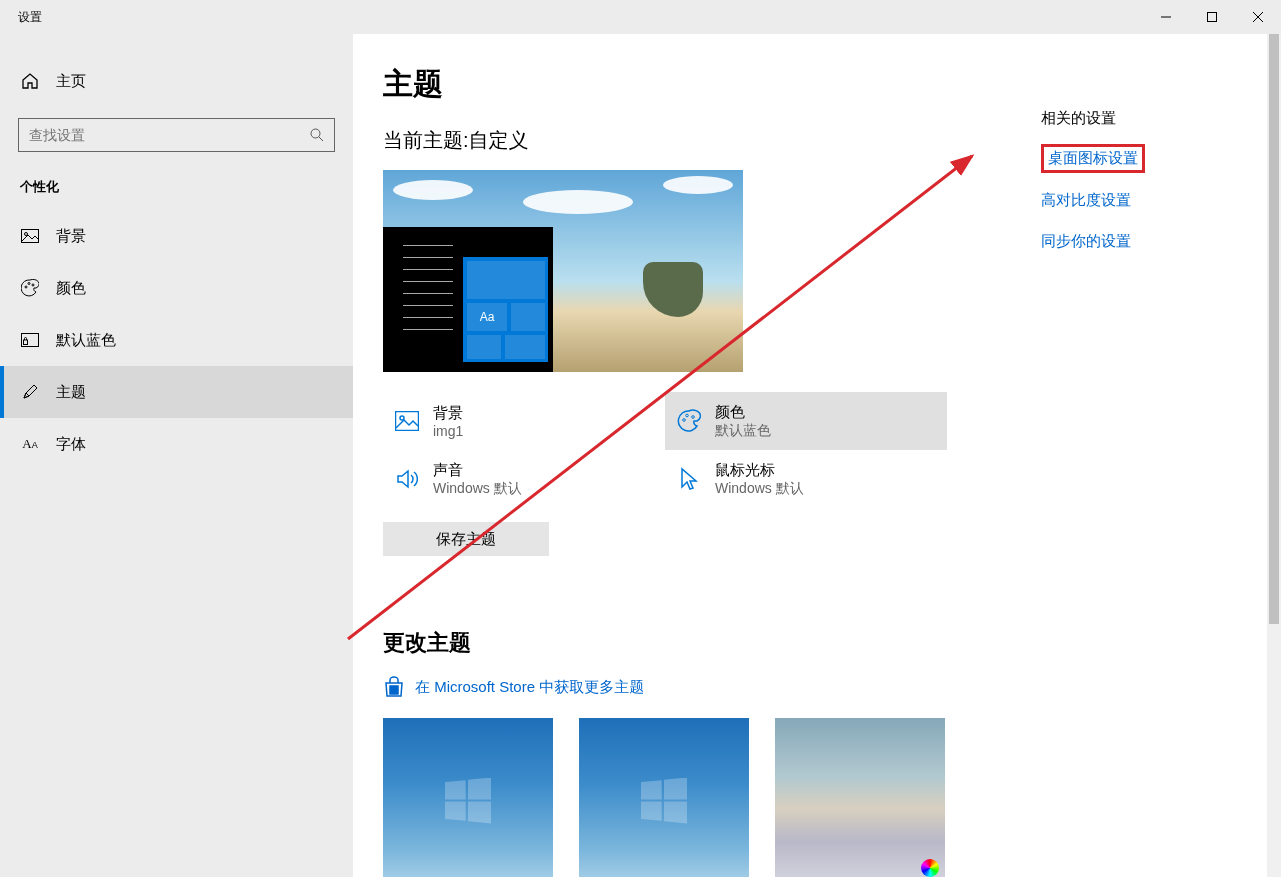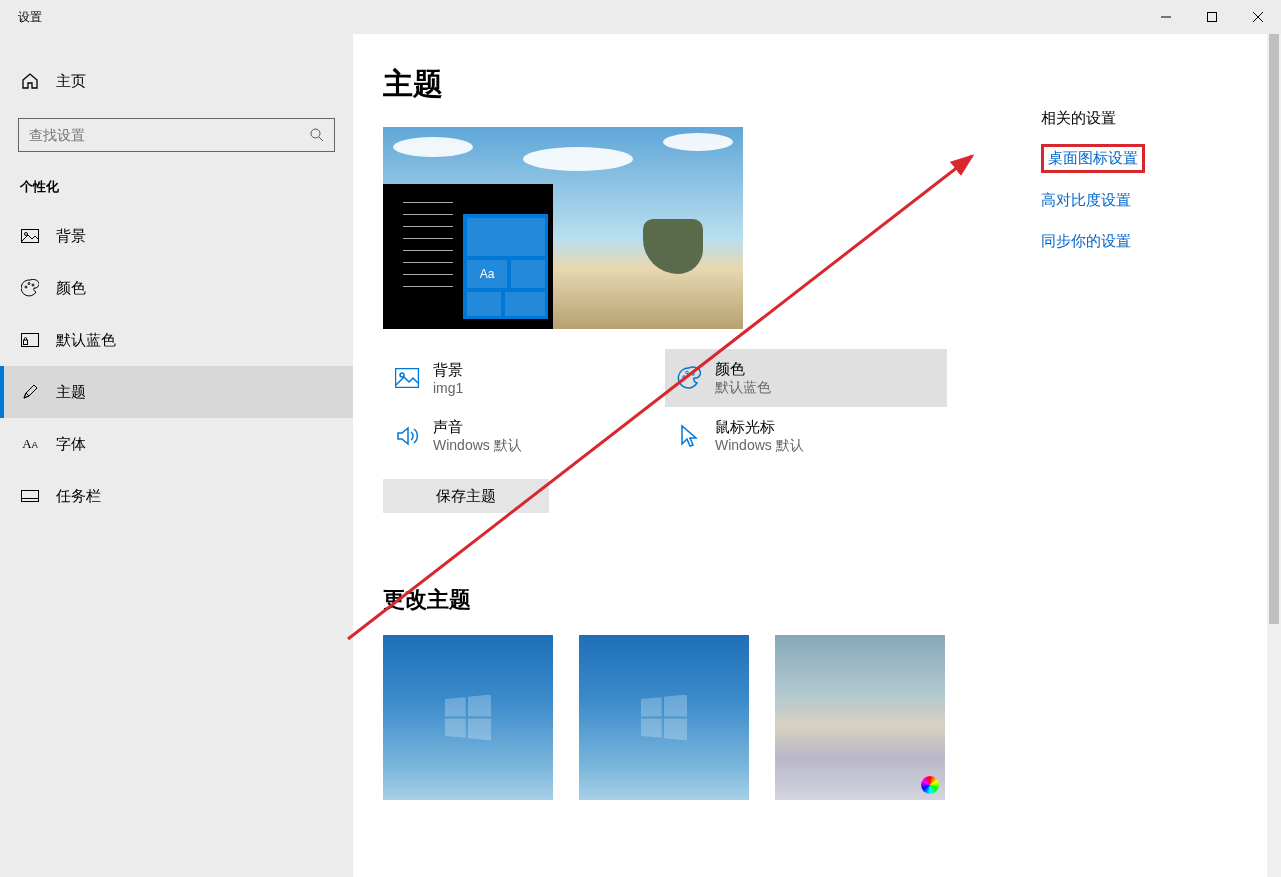--- a/index.html
+++ b/index.html
@@ -155,34 +155,26 @@
             </svg>
           </span>
         <span>主题</span>
       </div>
       <div class="nav-item">
         <span class="icon">
             <span style="font-size:13px; font-family:serif;">A<span style="font-size:9px">A</span></span>
           </span>
         <span>字体</span>
       </div>
-      <div class="nav-item">
-        <span class="icon">
-            <svg width="18" height="12" viewBox="0 0 18 12">
-              <rect x="0.5" y="0.5" width="17" height="11" fill="none" stroke="#000"></rect>
-              <line x1="0.5" y1="8.5" x2="17.5" y2="8.5" stroke="#000"></line>
-            </svg>
-          </span>
-        <span>任务栏</span>
-      </div>
     </div>
   </div>
 
   <div class="content">
     <h1>主题</h1>
+    <div class="subheading">当前主题:自定义</div>
 
     <div class="theme-preview">
       <div class="clouds">
         <div class="cloud" style="left:10px; top:10px; width:80px; height:20px;"></div>
         <div class="cloud" style="left:140px; top:20px; width:110px; height:24px;"></div>
         <div class="cloud" style="left:280px; top:6px; width:70px; height:18px;"></div>
       </div>
       <div class="rock"></div>
       <div class="darkpanel">
         <div class="line" style="top:18px"></div>
@@ -254,20 +246,31 @@
           <div class="t1">鼠标光标</div>
           <div class="t2">Windows 默认</div>
         </span>
       </div>
     </div>
 
     <button class="save-btn">保存主题</button>
 
     <div class="subheading-2">更改主题</div>
 
+    <div class="store-link">
+      <span class="bag-icon"><svg width="22" height="22" viewBox="0 0 22 22" fill="none" stroke="#0066cc" stroke-width="1.5">
+            <path d="M3 7 L19 7 L18 20 L4 20 Z"></path>
+            <path d="M7 7 L7 4 A4 3 0 0 1 15 4 L15 7"></path>
+            <rect x="7" y="10" width="3.5" height="3.5" fill="#0066cc"></rect>
+            <rect x="11.5" y="10" width="3.5" height="3.5" fill="#0066cc"></rect>
+            <rect x="7" y="14.5" width="3.5" height="3.5" fill="#0066cc"></rect>
+            <rect x="11.5" y="14.5" width="3.5" height="3.5" fill="#0066cc"></rect>
+          </svg></span>
+      <span>在 Microsoft Store 中获取更多主题</span>
+    </div>
 
     <div class="thumbs">
       <div class="thumb windows"></div>
       <div class="thumb windows"></div>
       <div class="thumb beach">
         <div class="colorwheel"></div>
       </div>
     </div>
 
     

